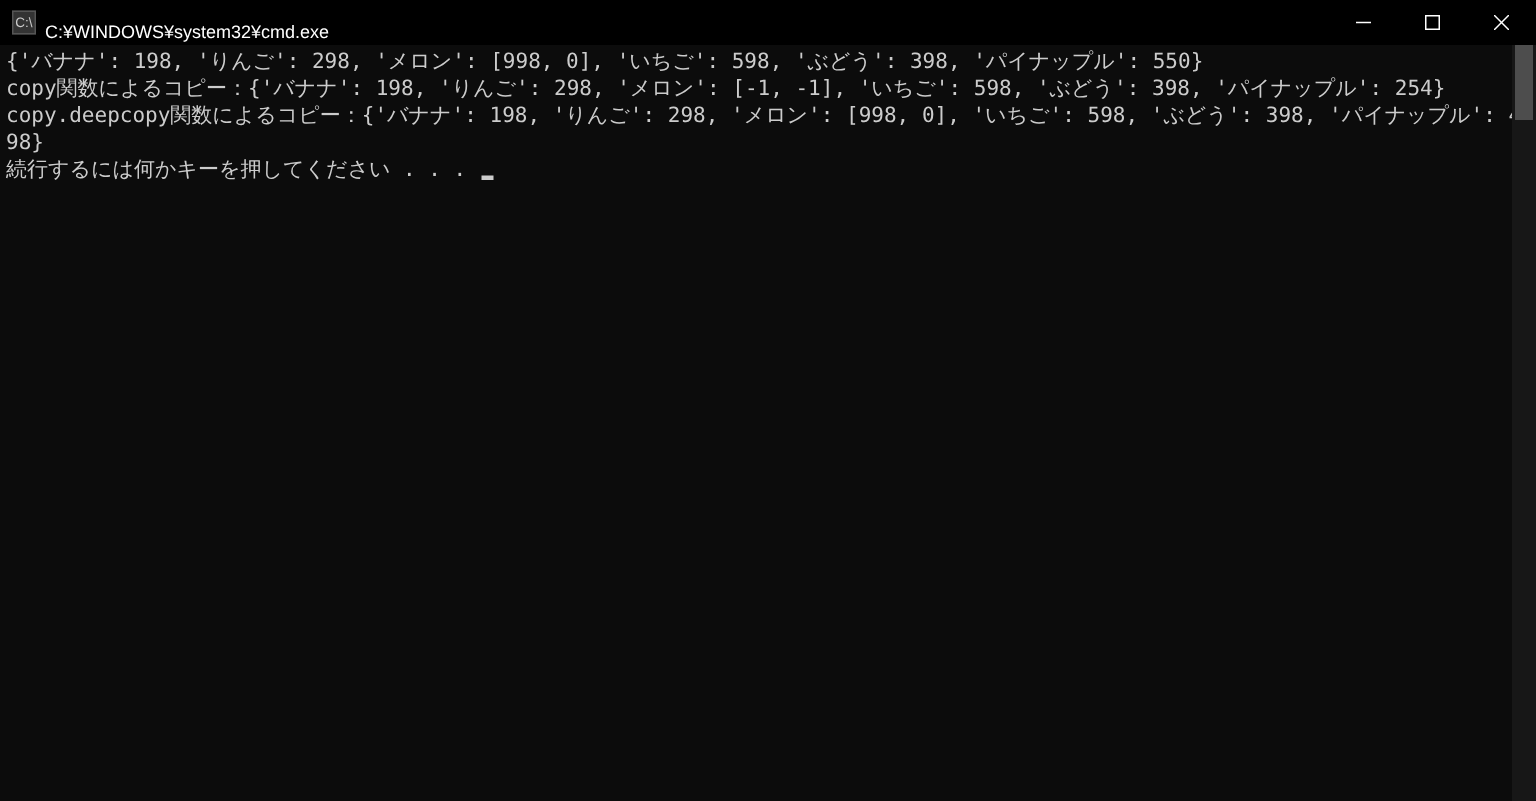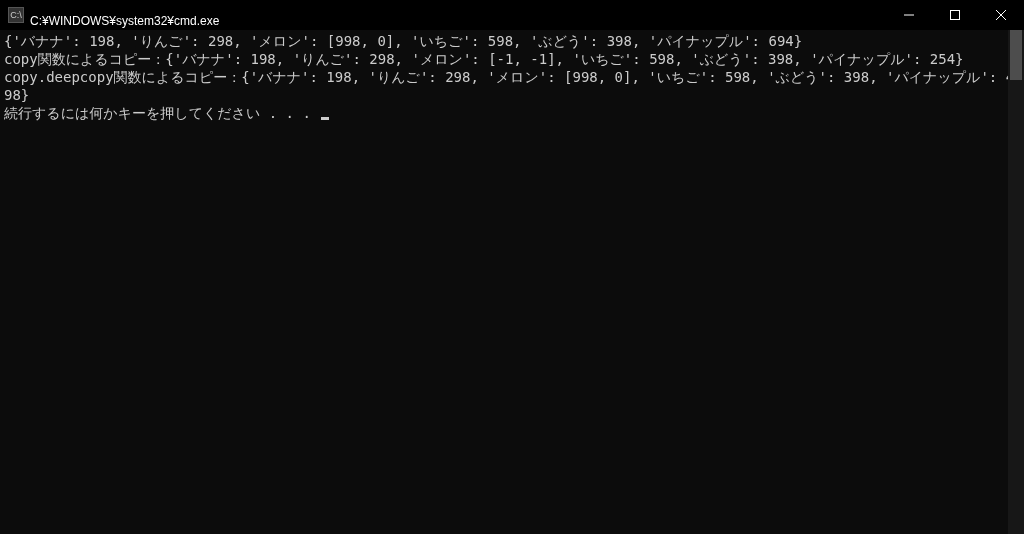--- a/index.html
+++ b/index.html
@@ -125,21 +125,21 @@
     <div class="titlebar-btn close">
       <svg viewBox="0 0 10 10">
         <line x1="0" y1="0" x2="10" y2="10" stroke="#ffffff" stroke-width="1"></line>
         <line x1="10" y1="0" x2="0" y2="10" stroke="#ffffff" stroke-width="1"></line>
       </svg>
     </div>
   </div>
 </div>
 
 <div class="terminal">
-  <div class="terminal-content"><span>{'バナナ': 198, 'りんご': 298, 'メロン': [998, 0], 'いちご': 598, 'ぶどう': 398, 'パイナップル': 694}</span>
+  <div class="terminal-content"><span>{'バナナ': 198, 'りんご': 298, 'メロン': [998, 0], 'いちご': 598, 'ぶどう': 398, 'パイナップル': 550}</span>
 <span>copy関数によるコピー：{'バナナ': 198, 'りんご': 298, 'メロン': [-1, -1], 'いちご': 598, 'ぶどう': 398, 'パイナップル': 254}</span>
 <span>copy.deepcopy関数によるコピー：{'バナナ': 198, 'りんご': 298, 'メロン': [998, 0], 'いちご': 598, 'ぶどう': 398, 'パイナップル': 498}</span>
 <span>続行するには何かキーを押してください . . . </span><span class="cursor"></span></div>
 </div>
 
 <div class="scrollbar">
   <div class="scrollbar-thumb"></div>
 </div>
 
 </body></html>

